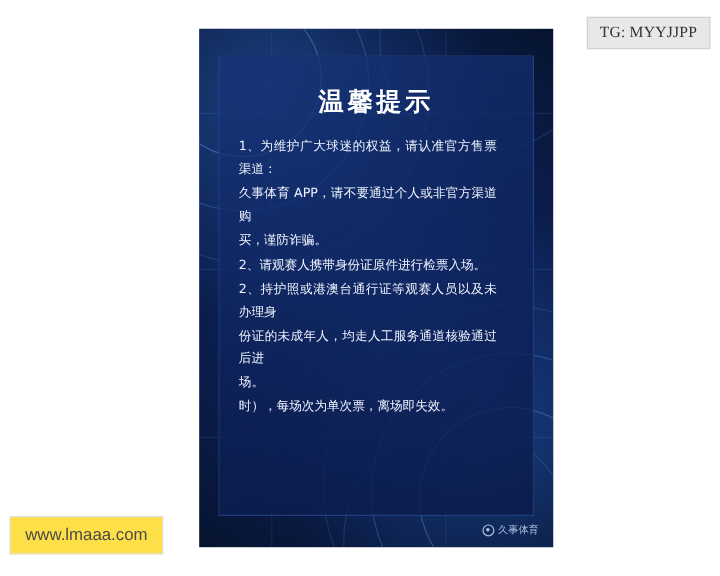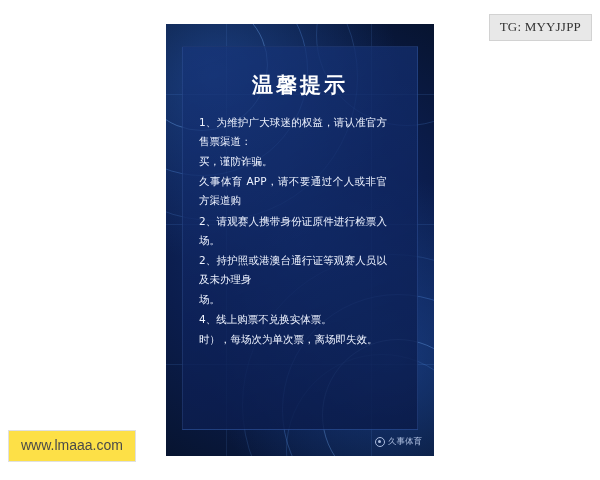--- a/index.html
+++ b/index.html
@@ -42,21 +42,21 @@
     padding: 7px 12px 8px 12px;
     border: 1px solid #e0e0e0;
     line-height: 1.1;
   }
 
   
   .poster {
     position: absolute;
     left: 166px;
     top: 24px;
-    width: 268px;
+    width: 295px;
     height: 432px;
     background:
       radial-gradient(circle at 18% 12%, rgba(40,90,175,0.55) 0%, rgba(10,25,70,0) 42%),
       radial-gradient(circle at 85% 78%, rgba(35,85,170,0.5) 0%, rgba(10,25,70,0) 45%),
       radial-gradient(circle at 50% 50%, #13306e 0%, #0b1d4d 55%, #071430 100%);
     overflow: hidden;
   }
   
   .poster .ring {
     position: absolute;
@@ -171,26 +171,26 @@
   <div class="hline" style="top:70px"></div>
   <div class="hline" style="top:200px"></div>
   <div class="hline" style="top:340px"></div>
   <div class="vline" style="left:60px"></div>
   <div class="vline" style="left:205px"></div>
 
   <div class="panel">
     <div class="poster-title">温馨提示</div>
     <div class="poster-body">
       <p>1、为维护广大球迷的权益，请认准官方售票渠道：</p>
+      <p>久事体育 APP，请不要通过个人或非官方渠道购</p>
       <p>买，谨防诈骗。</p>
-      <p>久事体育 APP，请不要通过个人或非官方渠道购</p>
       <p>2、请观赛人携带身份证原件进行检票入场。</p>
       <p>2、持护照或港澳台通行证等观赛人员以及未办理身</p>
+      <p>份证的未成年人，均走人工服务通道核验通过后进</p>
       <p>场。</p>
-      <p>4、线上购票不兑换实体票。</p>
       <p>时），每场次为单次票，离场即失效。</p>
 
     </div>
   </div>
 
   <div class="poster-credit">
     <span class="weibo-eye"></span>
     <span>久事体育</span>
   </div>
 </div>

